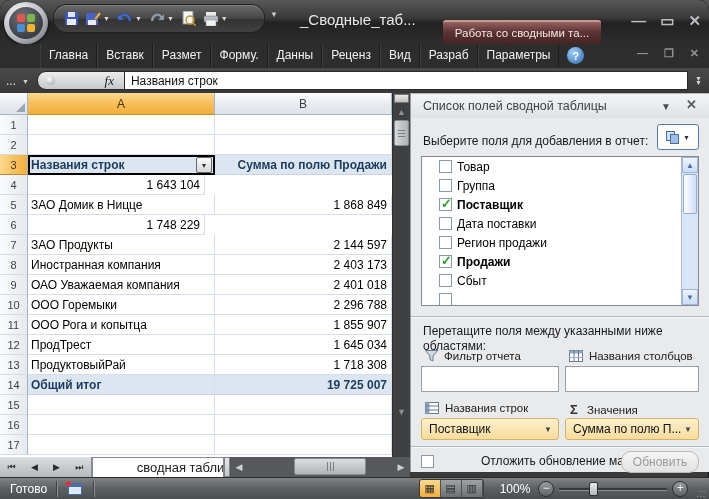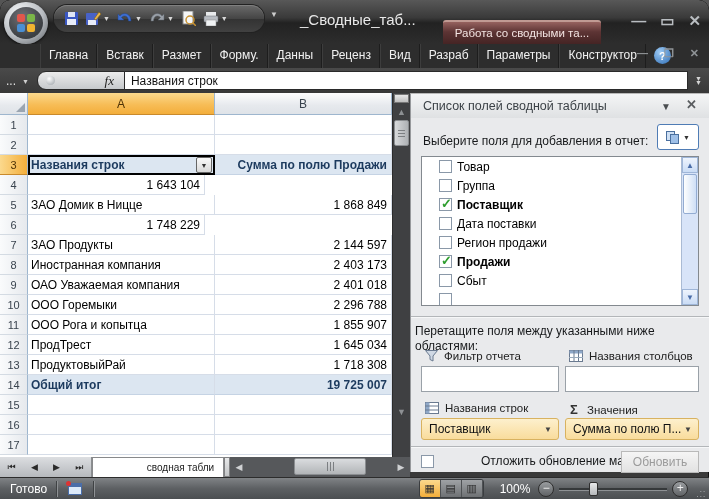--- a/index.html
+++ b/index.html
@@ -117,44 +117,44 @@
   .flabel { font-size:12px; color:#000; margin-left:5px; white-space:nowrap; }
   .fitem.on .flabel { font-weight:bold; }
   #flist-scroll { position:absolute; right:0; top:0; width:17px; height:100%;
     background:#d8e4f8; border-left:1px solid #aabbd4; }
   .fsbtn { height:16px; background:linear-gradient(180deg,#eef4fd,#cadcf5); border:1px solid #9fb6d8;
     display:flex; align-items:center; justify-content:center; color:#4a6da8; font-size:8px; cursor:pointer; }
   #fsthumb { height:40px; margin:1px; border:1px solid #93acd2; border-radius:2px;
     background:linear-gradient(90deg,#fdfefe,#cfdff6); cursor:grab; }
   #flist-scroll .down { position:absolute; bottom:0; width:100%; }
   #pane-divider { position:absolute; left:0; top:222px; width:100%; border-top:1px solid #b3b6b9; border-bottom:1px solid #f6f7f8; }
-  #draghint { position:absolute; left:4px; top:230px; width:270px; font-size:12px; color:#17191b; line-height:15px; }
+  #draghint { position:absolute; left:12px; top:230px; width:270px; font-size:12px; color:#17191b; line-height:15px; }
   .arealabel { position:absolute; display:flex; align-items:center; gap:6px; font-size:11.5px; color:#222; white-space:nowrap; }
   .areabox { position:absolute; width:138px; height:26px; background:#fff; border:1px solid #9aa1a8; cursor:default; }
   .fieldbtn { position:absolute; width:138px; height:22px; border:1px solid #d8b260; border-radius:3px;
     background:linear-gradient(180deg,#fdf0cd,#f9dc9c); display:flex; align-items:center; cursor:pointer; }
   .fieldbtn .txt { flex:1; font-size:12px; color:#111; margin-left:7px; white-space:nowrap; overflow:hidden; }
   .fieldbtn .dd3 { font-size:8px; color:#444; margin-right:6px; }
   #pane-divider2 { position:absolute; left:0; top:352px; width:100%; border-top:1px solid #b3b6b9; border-bottom:1px solid #f6f7f8; }
   #deferrow { position:absolute; left:10px; top:360px; display:flex; align-items:center;gap:40px; }
   #deferlabel { font-size:12px; color:#17191b; margin-left:7px; white-space:nowrap; }
   #updatebtn { position:absolute; right:10px; top:357px; width:78px; height:22px; border:1px solid #b9b9b9;
-    border-radius:0; background:linear-gradient(180deg,#f5f5f5,#e2e2e2); color:#9b9b9b; font-size:12px;
+    border-radius:10px; background:linear-gradient(180deg,#f5f5f5,#e2e2e2); color:#9b9b9b; font-size:12px;
     display:flex; align-items:center; justify-content:center; }
   .icon-funnel { width:13px; height:12px; }
   .icon-table { width:14px; height:12px; }
   .sigma { font-size:13px; font-weight:bold; color:#333; width:14px; text-align:center; }
 
   
   #tabbar { position:absolute; left:0; top:457px; width:410px; height:20px; background:#4a4c4f; display:flex; align-items:stretch; }
   #sheetnav { width:92px; background:linear-gradient(180deg,#dcdee1,#b6b9bd); border-right:1px solid #8a8d90;
     display:flex; align-items:center; justify-content:space-around; color:#2a2a2a; font-size:9px; }
   #sheetnav span { cursor:pointer; }
   #sheettab { width:132px; background:#fff; border:1px solid #88898b; border-bottom:none;
-    color:#222; font-size:10px; display:flex; align-items:center; justify-content:center; white-space:nowrap; overflow:hidden; cursor:pointer;padding-left:45px; }
+    color:#222; font-size:13px; display:flex; align-items:center; justify-content:center; white-space:nowrap; overflow:hidden; cursor:pointer;padding-left:45px; }
   #tabsplit { width:6px; background:linear-gradient(180deg,#e8e9ea,#c2c4c6); border:1px solid #808翻183; border:1px solid #808183; cursor:col-resize; }
   #hscroll { flex:1; display:flex; align-items:center; background:#56585b; }
   .harrow { width:18px; color:#cfd1d3; font-size:9px; text-align:center; cursor:pointer; }
   #htrack { flex:1; height:100%; position:relative; }
   #hthumb { position:absolute; left:32%; top:1px; width:72px; height:17px; border-radius:2px; border:1px solid #8a8d90;
     background:linear-gradient(180deg,#dadcde,#b2b5b8); display:flex; align-items:center; justify-content:center; gap:2px; cursor:grab; }
   #hthumb i { width:1px; height:9px; background:#7c7f82; }
 
   
   #statusbar { position:absolute; left:0; top:477px; width:709px; height:22px;
@@ -254,21 +254,20 @@
     <div id="ribbon-tabs">
         <span class="rtab">Главна</span>
         <span class="rtab">Вставк</span>
         <span class="rtab">Размет</span>
         <span class="rtab">Форму.</span>
         <span class="rtab">Данны</span>
         <span class="rtab">Реценз</span>
         <span class="rtab">Вид</span>
         <span class="rtab">Разраб</span>
         <span class="rtab">Параметры</span>
-        <span class="rtab">Конструктор</span>
       </div>
     <div id="helpbtn">?</div>
   </div>
   <div class="wbtns-small">
     <span class="wbtn-s">—</span>
     <span class="wbtn-s">❐</span>
     <span class="wbtn-s">✕</span>
   </div>
 
   <div id="fbar">

